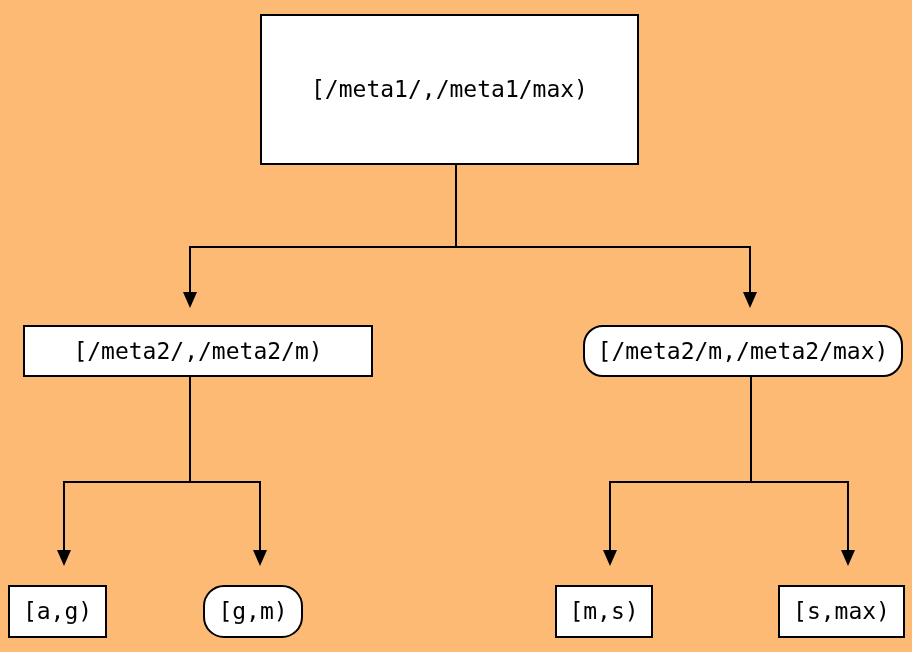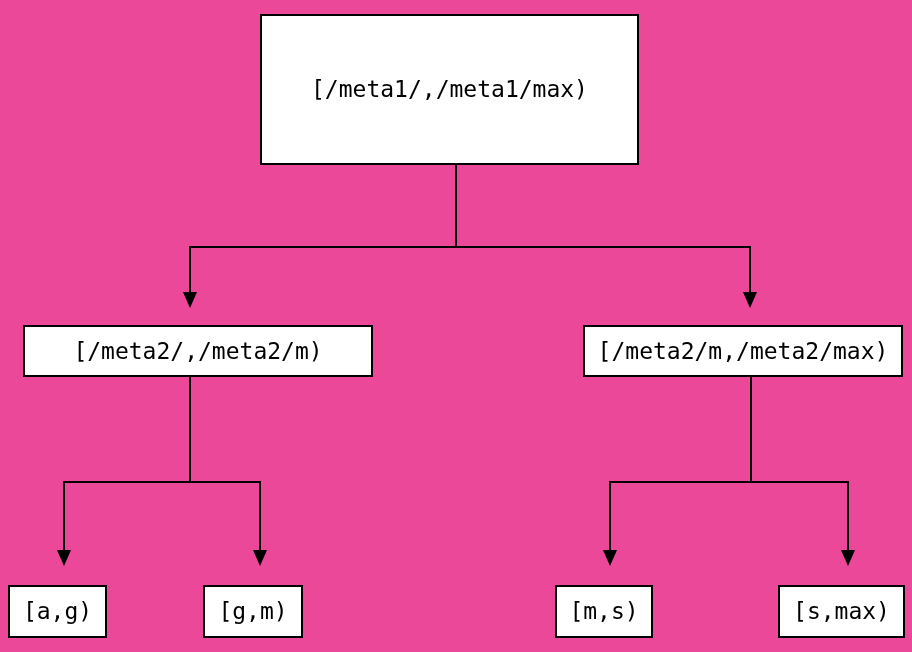--- a/index.html
+++ b/index.html
@@ -4,21 +4,21 @@
 <style>
   html, body {
     margin: 0;
     padding: 0;
     background: #ffffff;
   }
   .canvas {
     position: relative;
     width: 912px;
     height: 652px;
-    background: #ec4899;
+    background: #fdba74;
     overflow: hidden;
     font-family: "DejaVu Sans Mono", monospace;
   }
   .connectors {
     position: absolute;
     left: 0;
     top: 0;
     width: 912px;
     height: 652px;
   }
@@ -30,23 +30,23 @@
     color: #000000;
     display: flex;
     align-items: center;
     justify-content: center;
     font-size: 23px;
     line-height: 1;
     white-space: nowrap;
   }
   .node-root  { left: 260px; top: 14px;  width: 379px; height: 151px; }
   .node-left  { left: 23px;  top: 325px; width: 350px; height: 52px; }
-  .node-right { left: 583px; top: 325px; width: 320px; height: 52px; }
+  .node-right { left: 583px; top: 325px; width: 320px; height: 52px; border-radius: 20px; }
   .node-leaf-ag   { left: 8px;   top: 585px; width: 99px;  height: 53px; }
-  .node-leaf-gm   { left: 203px; top: 585px; width: 100px; height: 53px; }
+  .node-leaf-gm   { left: 203px; top: 585px; width: 100px; height: 53px; border-radius: 21px; }
   .node-leaf-ms   { left: 555px; top: 585px; width: 98px;  height: 53px; }
   .node-leaf-smax { left: 778px; top: 585px; width: 127px; height: 53px; }
   .edge {
     stroke: #000000;
     stroke-width: 2;
     fill: none;
   }
   .arrowhead {
     fill: #000000;
     stroke: none;

